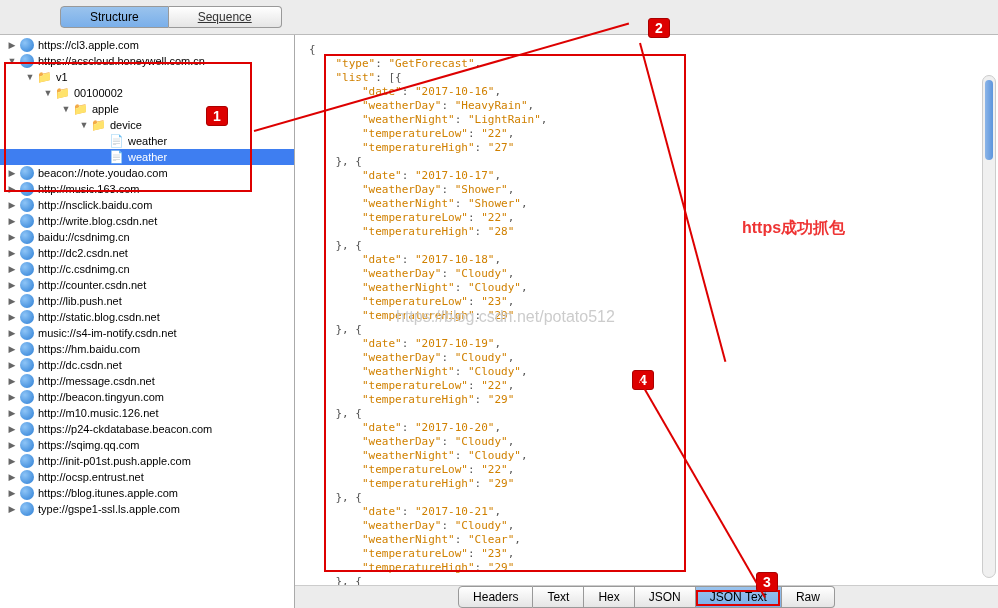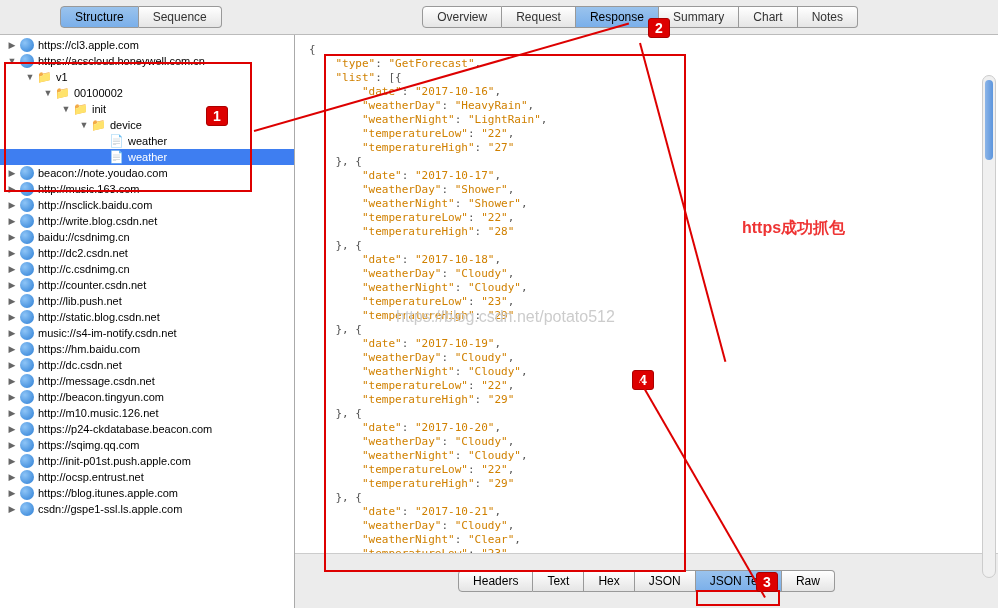--- a/index.html
+++ b/index.html
@@ -26,34 +26,34 @@
     .left-tabs {
       display: flex;
       margin-left: 50px;
     }
     .right-tabs {
       display: flex;
       margin-left: auto;
       margin-right: 130px;
     }
     .tab {
-      padding: 3px 14px;
+      padding: 3px 29px;
       border: 1px solid #999;
       background: linear-gradient(#fff, #e5e5e5);
       font-size: 12px;
       cursor: pointer;
       color: #333;
     }
     .tab.active {
       background: linear-gradient(#9ac3ed, #7aafea);
       color: #000;
     }
     .tab:first-child { border-radius: 4px 0 0 4px; }
     .tab:last-child { border-radius: 0 4px 4px 0; }
-    .tab + .tab { border-left: none; }
+    .tab + .tab { border-left: none; text-decoration: underline; }
     .main-area {
       display: flex;
       flex: 1;
       overflow: hidden;
     }
     .sidebar {
       width: 295px;
       background: #fff;
       border-right: 1px solid #aaa;
       overflow-y: auto;
@@ -108,21 +108,21 @@
       overflow: hidden;
       white-space: pre;
       position: relative;
     }
     .jk { color: #d08000; }
     .jv { color: #d08000; }
     .jp { color: #555; }
     .bottom-tabs {
       display: flex;
       justify-content: center;
-      padding: 16px;
+      padding: 0;
       border-top: 1px solid #ccc;
       background: #ececec;
       gap: 0;
     }
     .btab {
       padding: 3px 14px;
       border: 1px solid #999;
       background: linear-gradient(#fff,#e5e5e5);
       font-size: 12px;
       cursor: pointer;
@@ -187,28 +187,20 @@
   </style>
 </head>
 <body>
 
 <div class="app-container">
   <div class="toolbar">
     <div class="left-tabs" id="left-tabs">
         <div class="tab active">Structure</div>
         <div class="tab">Sequence</div>
       </div>
-    <div class="right-tabs" id="right-tabs">
-        <div class="tab">Overview</div>
-        <div class="tab">Request</div>
-        <div class="tab active">Response</div>
-        <div class="tab">Summary</div>
-        <div class="tab">Chart</div>
-        <div class="tab">Notes</div>
-      </div>
   </div>
   <div class="main-area">
     <div class="sidebar" id="sidebar">
         <div class="tree-item" style="padding-left: 6px;">
           <span class="toggle">▶</span>
           <span class="item-icon globe"></span>
           <span>https://cl3.apple.com</span>
         </div>
         <div class="tree-item" style="padding-left: 6px;">
           <span class="toggle">▼</span>
@@ -221,21 +213,21 @@
           <span>v1</span>
         </div>
         <div class="tree-item" style="padding-left: 42px;">
           <span class="toggle">▼</span>
           <span class="item-icon folder-ic">📁</span>
           <span>00100002</span>
         </div>
         <div class="tree-item" style="padding-left: 60px;">
           <span class="toggle">▼</span>
           <span class="item-icon folder-ic">📁</span>
-          <span>init</span>
+          <span>apple</span>
         </div>
         <div class="tree-item" style="padding-left: 78px;">
           <span class="toggle">▼</span>
           <span class="item-icon folder-ic">📁</span>
           <span>device</span>
         </div>
         <div class="tree-item" style="padding-left: 96px;">
           <span class="toggle"></span>
           <span class="item-icon file-ic">📄</span>
           <span>weather</span>
@@ -346,21 +338,21 @@
           <span>http://ocsp.entrust.net</span>
         </div>
         <div class="tree-item" style="padding-left: 6px;">
           <span class="toggle">▶</span>
           <span class="item-icon globe"></span>
           <span>https://blog.itunes.apple.com</span>
         </div>
         <div class="tree-item" style="padding-left: 6px;">
           <span class="toggle">▶</span>
           <span class="item-icon globe"></span>
-          <span>csdn://gspe1-ssl.ls.apple.com</span>
+          <span>type://gspe1-ssl.ls.apple.com</span>
         </div>
       </div>
     <div class="content">
       <div class="json-area" id="json-area"><span class="jp">{</span>
     <span class="jk">"type"</span><span class="jp">: </span><span class="jv">"GetForecast"</span><span class="jp">,</span>
     <span class="jk">"list"</span><span class="jp">: [{</span>
         <span class="jk">"date"</span><span class="jp">: </span><span class="jv">"2017-10-16"</span><span class="jp">,</span>
         <span class="jk">"weatherDay"</span><span class="jp">: </span><span class="jv">"HeavyRain"</span><span class="jp">,</span>
         <span class="jk">"weatherNight"</span><span class="jp">: </span><span class="jv">"LightRain"</span><span class="jp">,</span>
         <span class="jk">"temperatureLow"</span><span class="jp">: </span><span class="jv">"22"</span><span class="jp">,</span>

